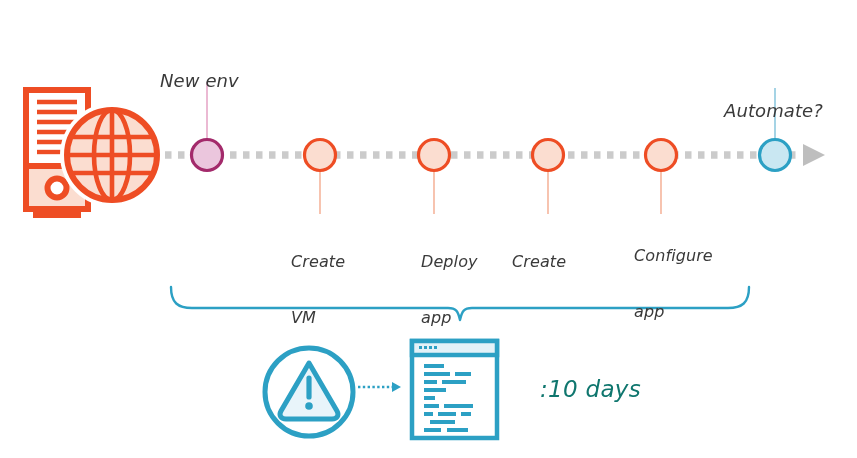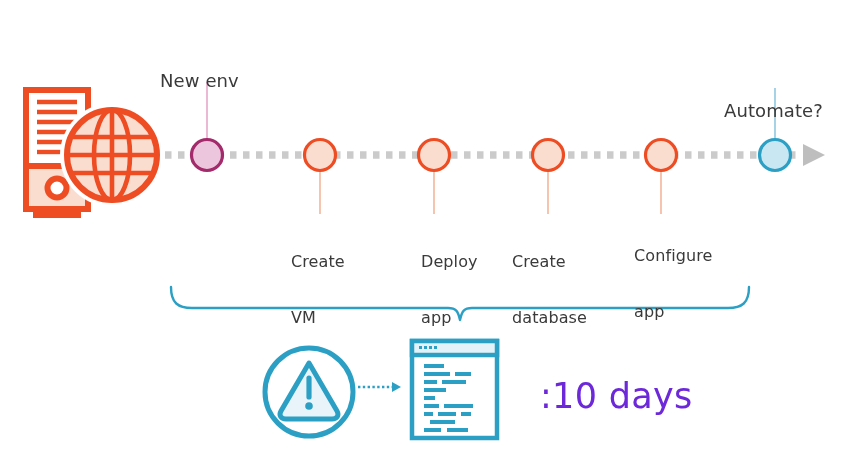--- a/index.html
+++ b/index.html
@@ -20,33 +20,34 @@
     left: 0; top: 0;
     width: 857px;
     height: 458px;
   }
   svg { display: block; }
   .txt {
     position: absolute;
     white-space: pre;
     line-height: 1.18;
     color: #3a3a3a;
+    font-style: italic;
   }
   .milestone-label {
     font-size: 16px;
     letter-spacing: 0.1px;
   }
   .top-label {
     font-size: 18px;
     letter-spacing: 0.1px;
   }
   .duration-label {
-    font-size: 35px;
+    font-size: 23px;
     letter-spacing: 0.3px;
-    color: #6d28d9;
+    color: #0f766e;
   }
 </style>
 </head>
 <body>
 
 <div id="stage">
 
   <svg width="857" height="458" viewBox="0 0 857 458">
 
     <g>
@@ -174,21 +175,20 @@
     <div>VM</div>
   </div>
 
   <div class="txt milestone-label" style="left:421px; top:215px;">
     <div>Deploy</div>
     <div>app</div>
   </div>
 
   <div class="txt milestone-label" style="left:512px; top:215px;">
     <div>Create</div>
-    <div>database</div>
   </div>
 
   <div class="txt milestone-label" style="left:634px; top:209px;">
     <div>Configure</div>
     <div>app</div>
   </div>
 
   <div class="txt duration-label" style="left:540px; top:376px;">:10 days</div>
 
 </div>

